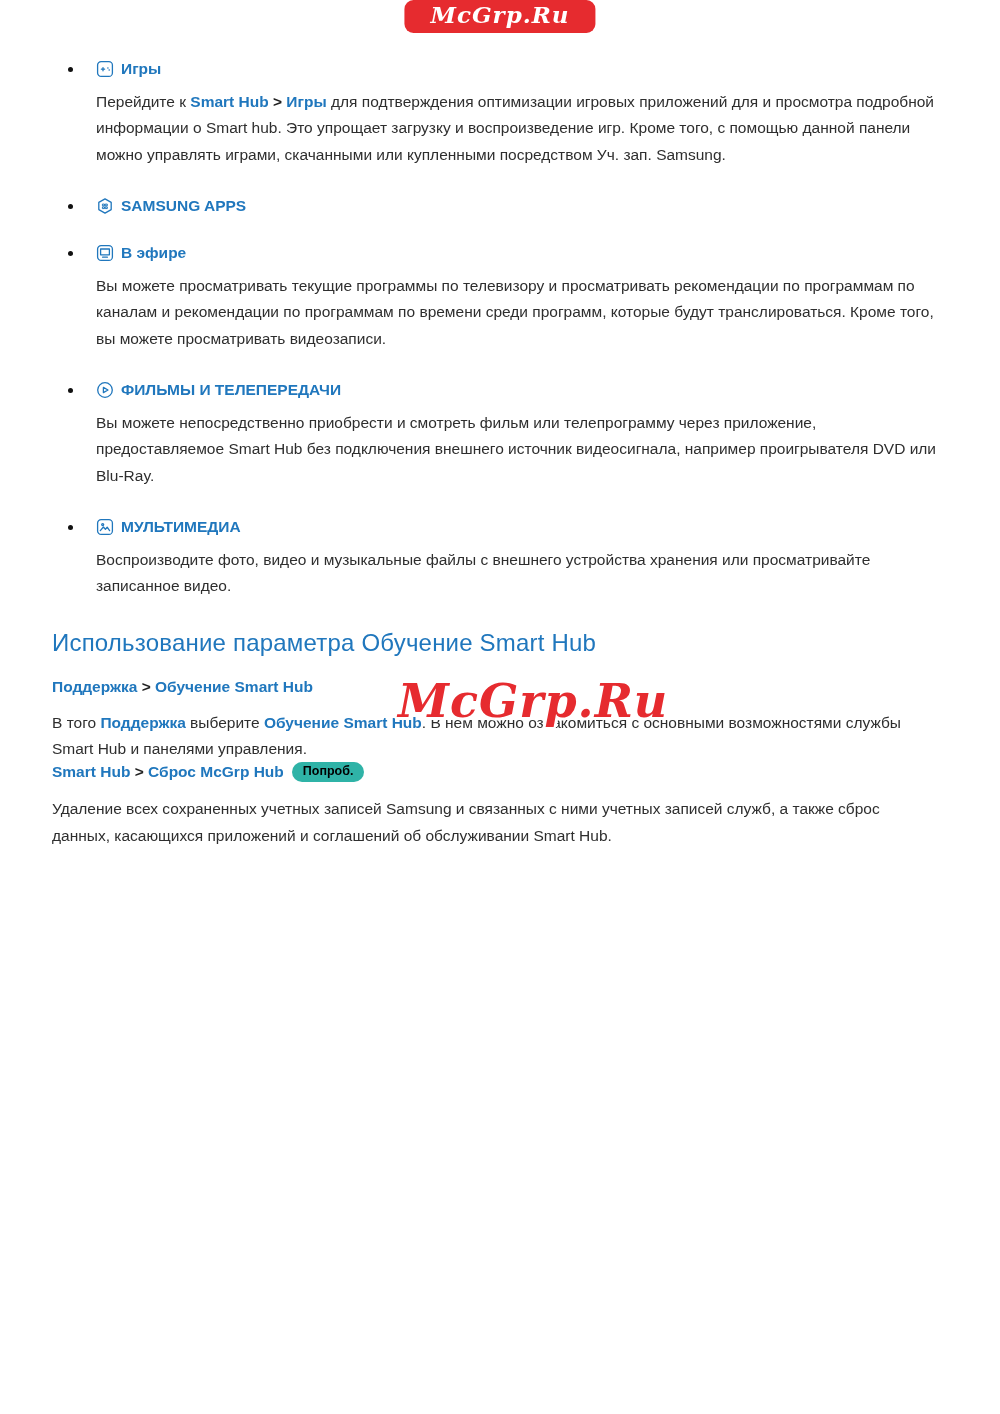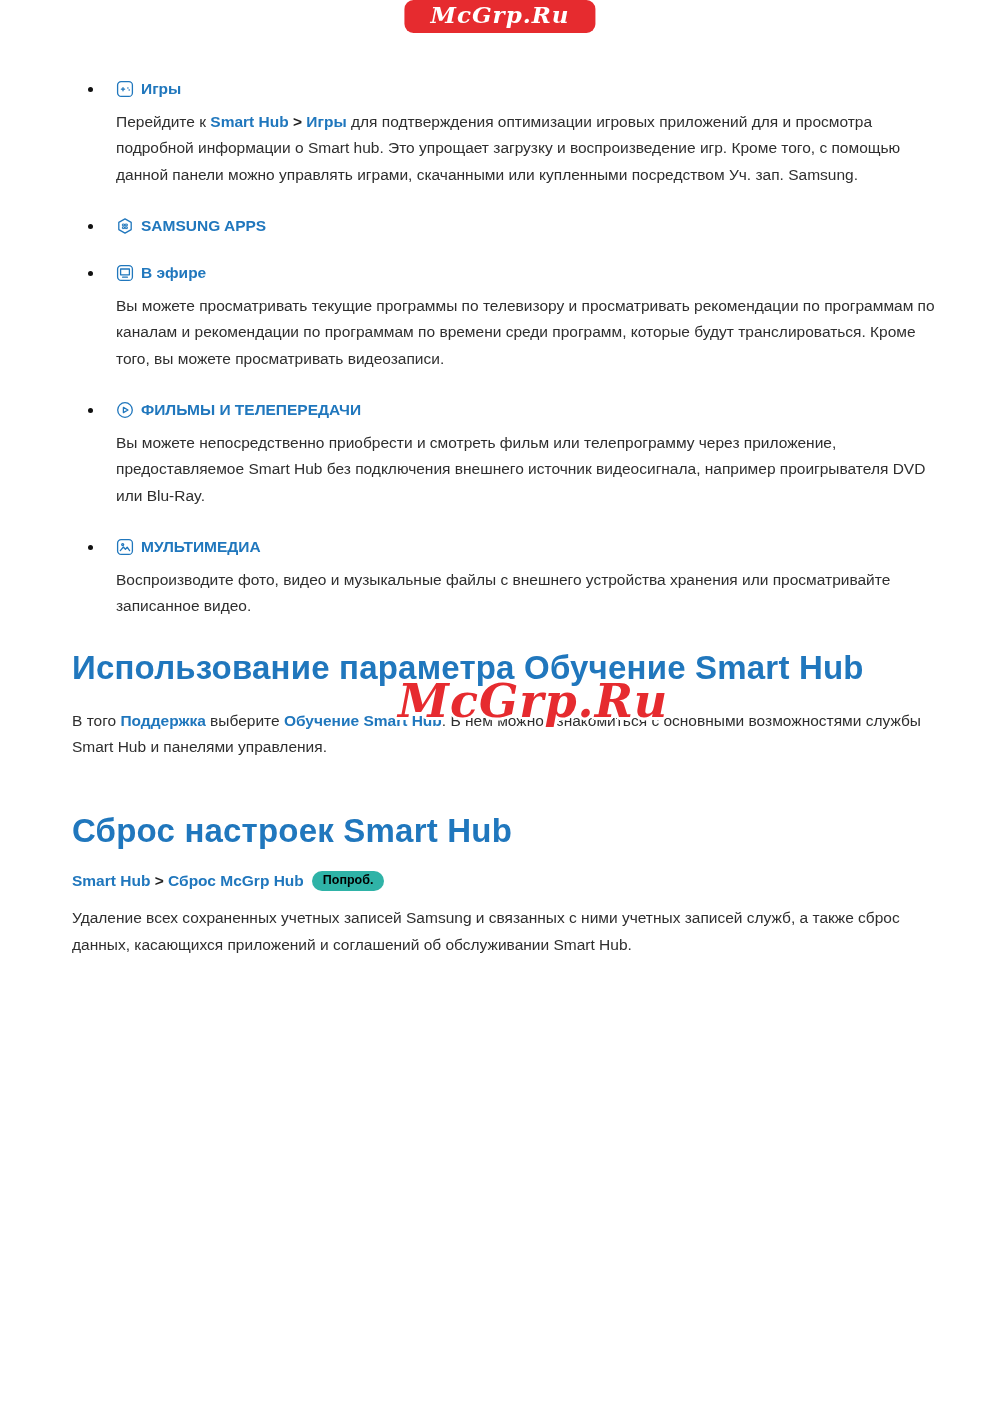--- a/index.html
+++ b/index.html
@@ -28,39 +28,39 @@
     color: var(--wm, #e62b2f);
     font-family: "DejaVu Serif", serif;
     font-style: italic; font-weight: bold; font-size: 46px;
     letter-spacing: 1px; z-index: 5;
     text-shadow:
       -2px -2px 0 #fff, 2px -2px 0 #fff, -2px 2px 0 #fff, 2px 2px 0 #fff,
       -3px 0 0 #fff, 3px 0 0 #fff, 0 -3px 0 #fff, 0 3px 0 #fff;
   }
 
   
-  .content { padding: 60px 62px 0 72px; margin-top: 20px; }
+  .content { padding: 60px 62px 0 52px; }
 
   ul.features { list-style: none; }
   .features li { position: relative; padding-left: 44px; margin-bottom: 29px; }
   .features li::before {
     content: ""; position: absolute; left: 16px; top: 7px;
     width: 5px; height: 5px; border-radius: 50%; background: #111;
   }
   .feature-head { display: flex; align-items: center; gap: 7px; }
   .feature-head .icon { width: 18px; height: 18px; flex: 0 0 auto; color: var(--accent, #2077bd); }
   .feature-title { color: var(--accent, #2077bd); font-weight: bold; }
   .para { margin-top: 11px; line-height: 1.7; }
 
   .ref { color: var(--accent, #2077bd); font-weight: bold; }
   .sep { color: #222; font-weight: bold; }
 
   h2.section {
     color: var(--accent, #2077bd);
-    font-size: 33px; font-weight: bold;
+    font-size: 24px; font-weight: normal;
     margin-top: 26px; margin-bottom: 21px; letter-spacing: .2px;
   }
   h2.section.second { margin-top: 52px; }
   .crumb { font-weight: bold; color: #222; margin-bottom: 14px; }
   .section-para { line-height: 1.7; }
 
   .badge {
     display: inline-block;
     background: var(--badge, #2fb3a7);
     color: #000000; font-size: 12.5px; font-weight: bold;
@@ -133,22 +133,22 @@
         </svg>
         <span class="feature-title">МУЛЬТИМЕДИА</span>
       </div>
       <p class="para">Воспроизводите фото, видео и музыкальные файлы с внешнего устройства хранения или просматривайте записанное видео.</p>
     </li>
 
   </ul>
 
   <h2 class="section">Использование параметра Обучение Smart Hub</h2>
 
+  <p class="crumb"><span class="ref">Поддержка</span><span class="sep"> </span><span class="sep">&gt;</span><span class="sep"> </span><span class="ref">Обучение Smart Hub</span></p>
 
   <p class="section-para"><span>В того </span><span class="ref">Поддержка</span><span> выберите </span><span class="ref">Обучение Smart Hub</span><span>. В нем можно ознакомиться с основными возможностями службы Smart Hub и панелями управления.</span></p>
 
-  <h2 class="section second">Сброс настроек Smart Hub</h2>
 
   <p class="crumb"><span class="ref">Smart Hub</span><span class="sep"> </span><span class="sep">&gt;</span><span class="sep"> </span><span class="ref">Сброс McGrp Hub</span><span class="badge">Попроб.</span></p>
 
   <p class="section-para">Удаление всех сохраненных учетных записей Samsung и связанных с ними учетных записей служб, а также сброс данных, касающихся приложений и соглашений об обслуживании Smart Hub.</p>
 
 </div>
 
 </body></html>

